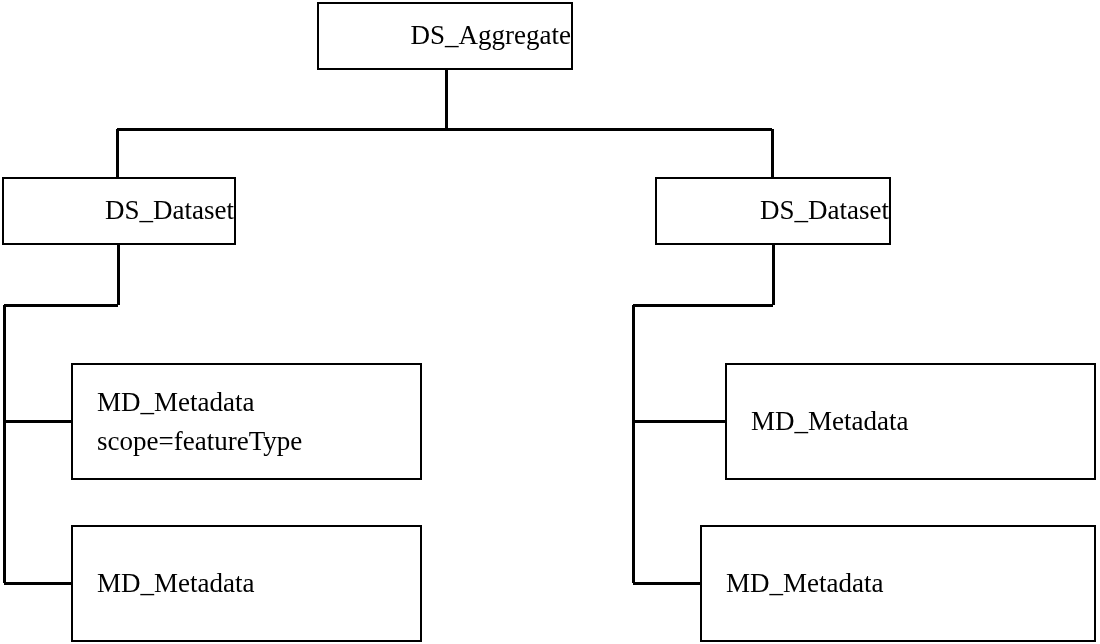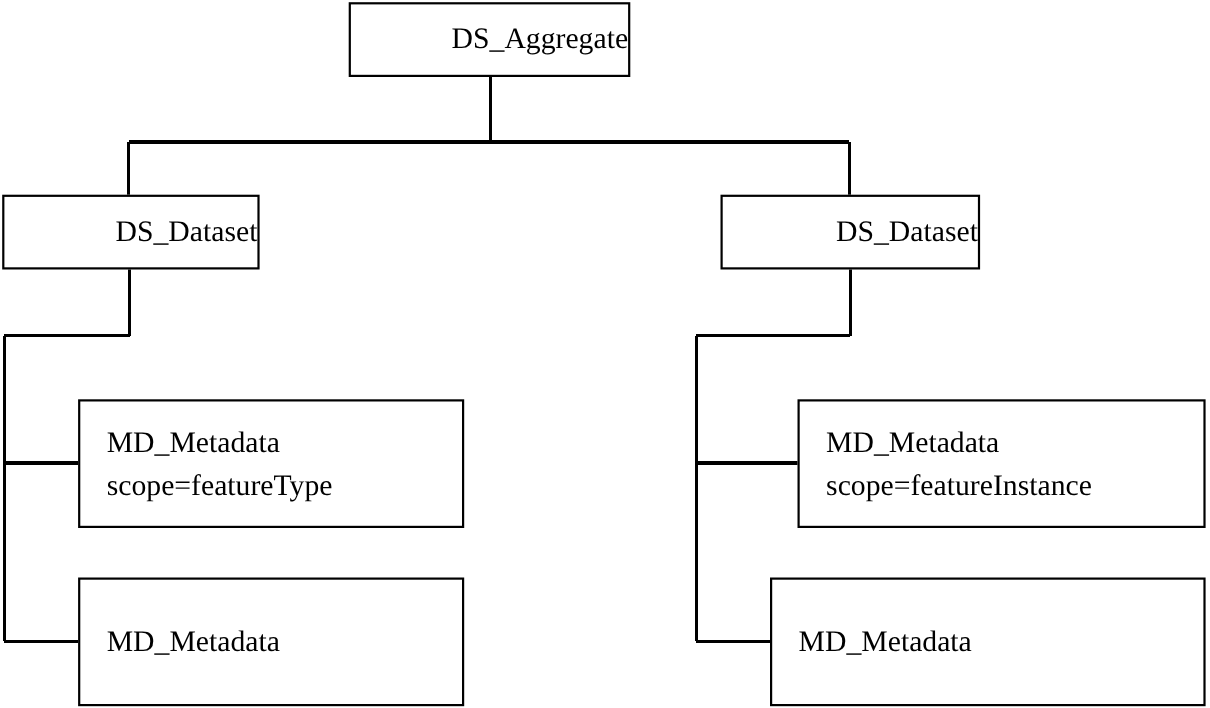--- a/index.html
+++ b/index.html
@@ -100,20 +100,19 @@
     <span class="node-title">MD_Metadata</span>
     <span class="node-sub">scope=featureType</span>
   </div>
 
   <div class="node node-multi" style="left:71px; top:525px; width:351px; height:117px;">
     <span class="node-title">MD_Metadata</span>
   </div>
 
   <div class="node node-multi" style="left:725px; top:363px; width:371px; height:117px;">
     <span class="node-title">MD_Metadata</span>
-    <span class="node-sub">scope=featureInstance</span>
   </div>
 
   <div class="node node-multi" style="left:700px; top:525px; width:396px; height:117px;">
     <span class="node-title">MD_Metadata</span>
   </div>
 
 </div>
 
 </body></html>

